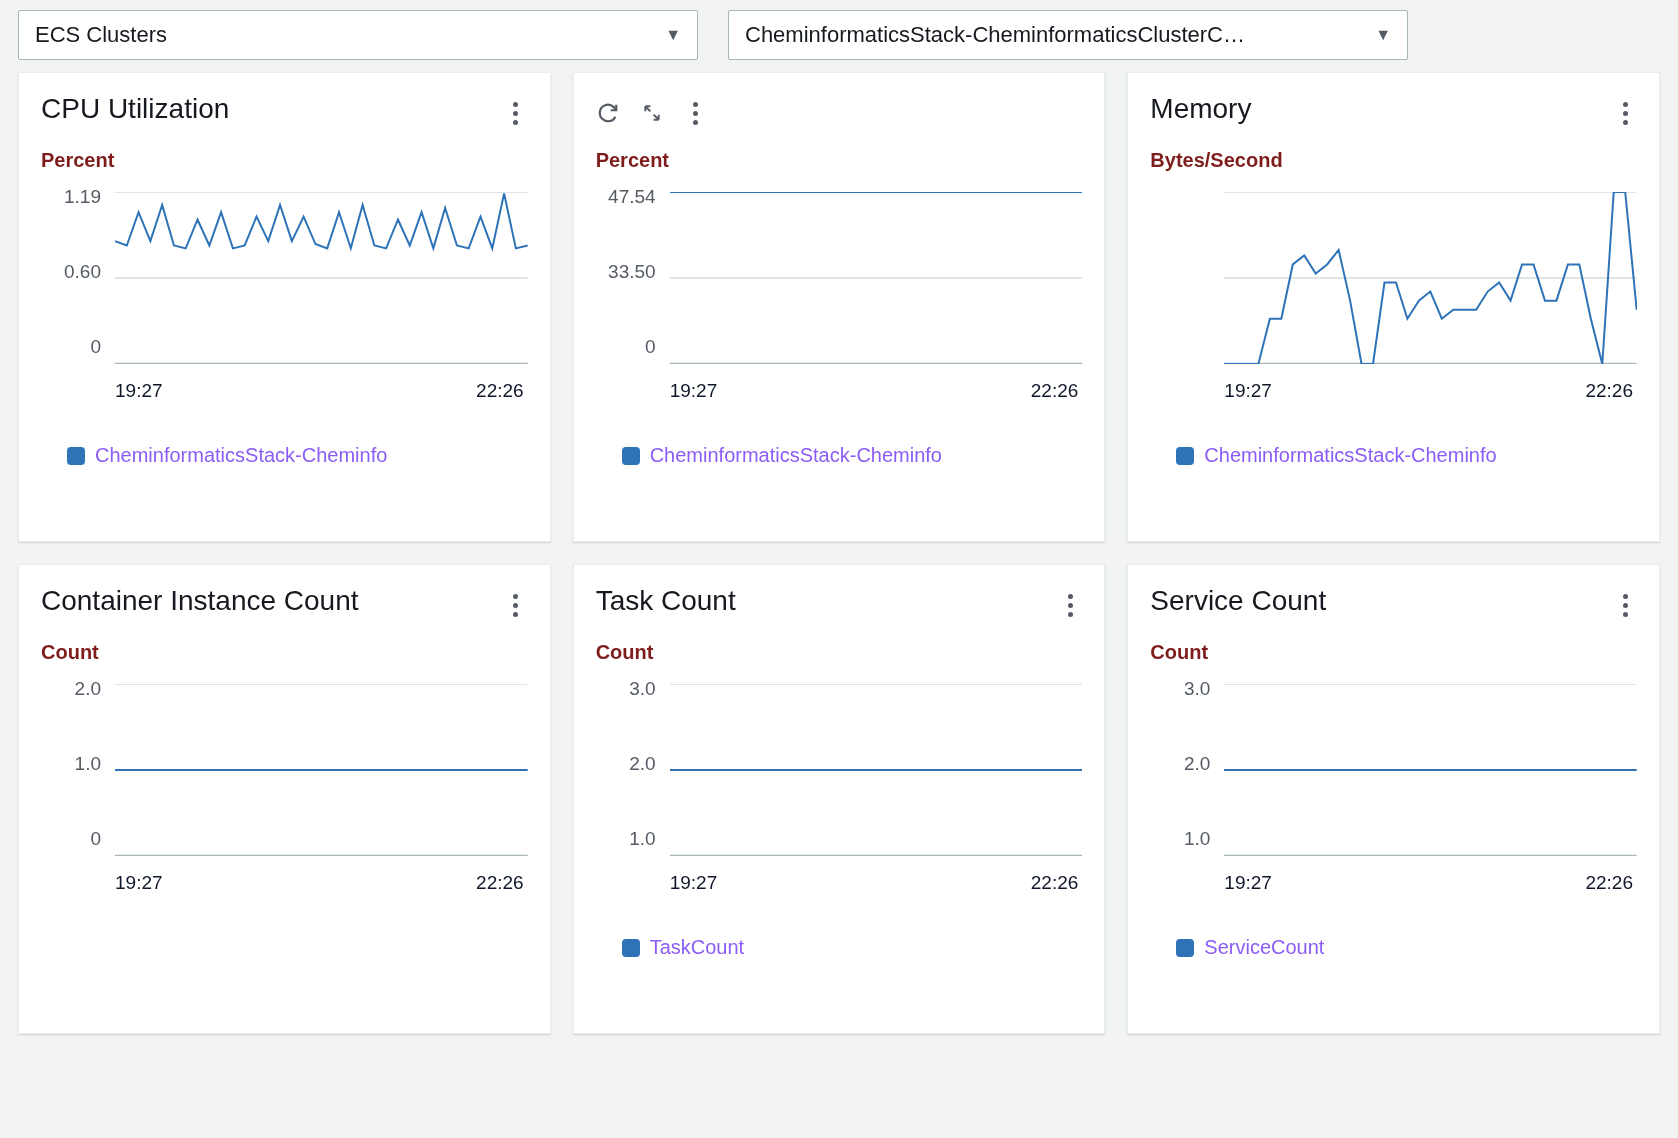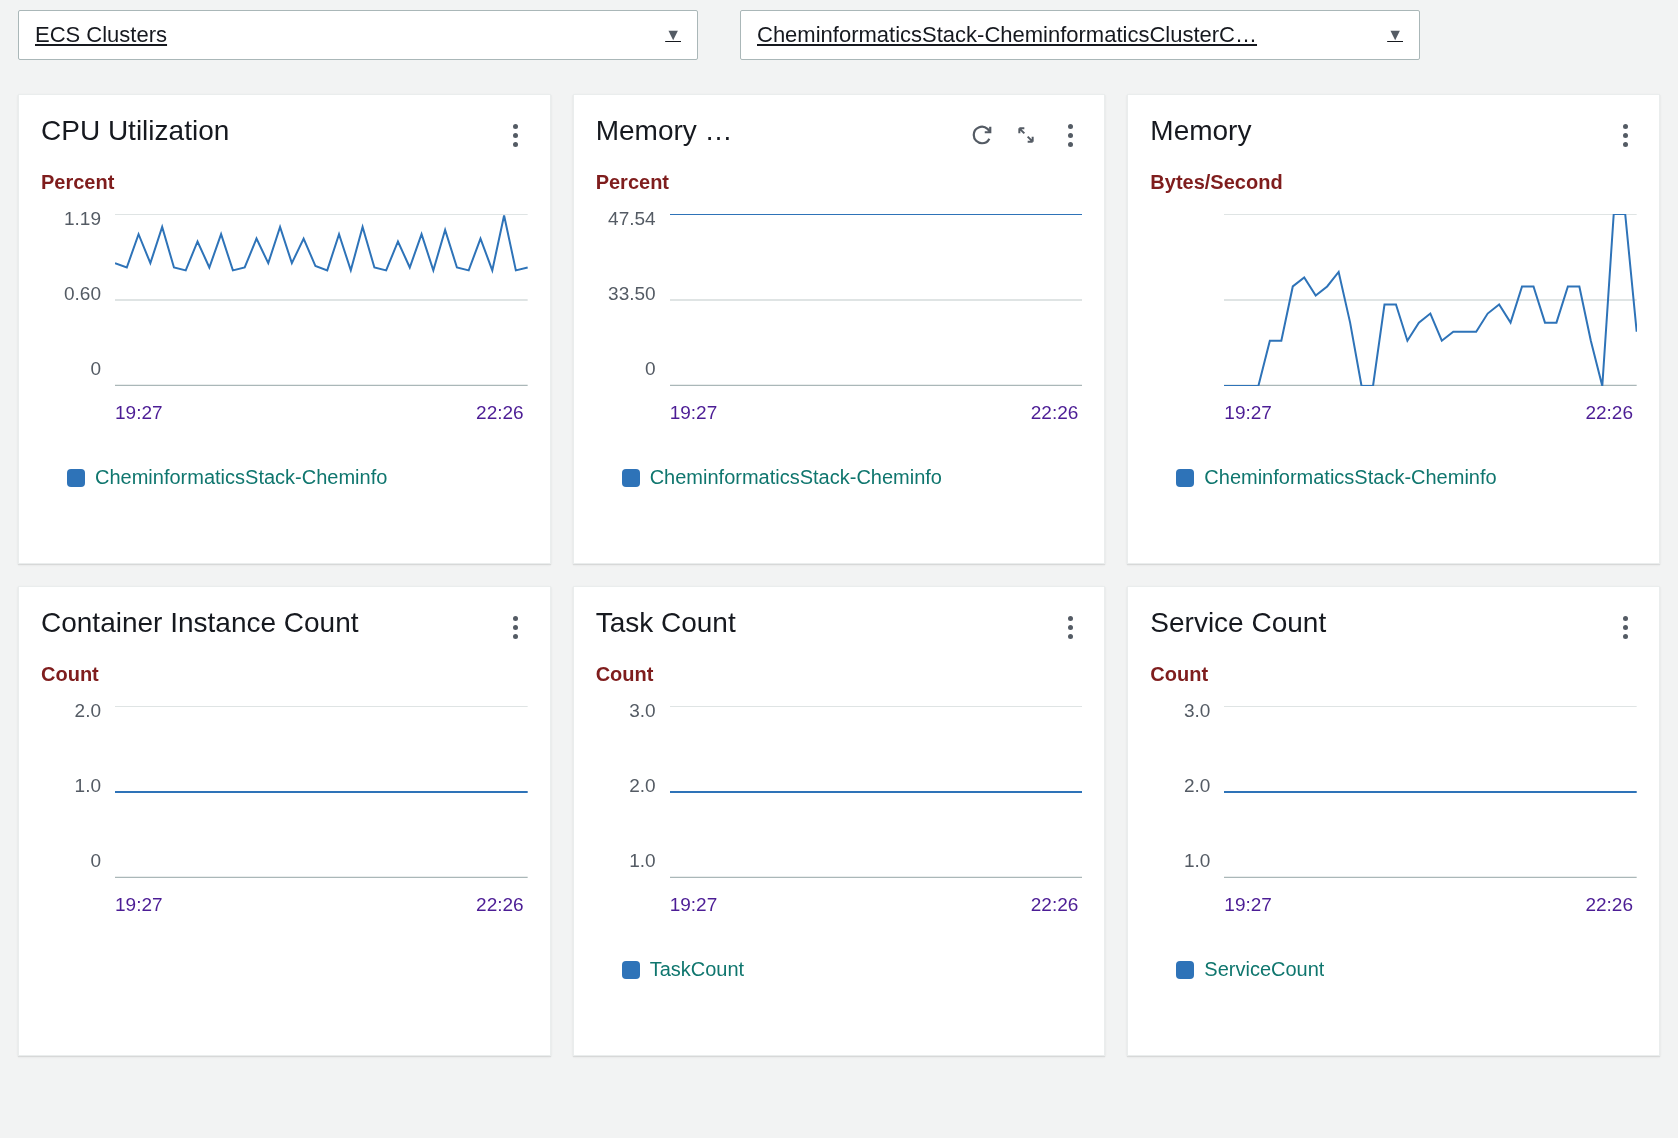--- a/index.html
+++ b/index.html
@@ -5,23 +5,22 @@
   * { box-sizing: border-box; margin: 0; padding: 0; }
   body {
     font-family: "Amazon Ember", "Helvetica Neue", Arial, sans-serif;
     background: #f2f3f3;
     padding: 10px 18px;
     color: #16191f;
     width: 1678px;
   }
   .dropdown-row {
     display: flex;
-    gap: 42px;
-    margin-bottom: 34px;
-    text-decoration: underline;
+    gap: 30px;
+    margin-bottom: 12px;
   }
   .dropdown {
     background: #fff;
     border: 1px solid #aab7b8;
     border-radius: 2px;
     height: 50px;
     width: 680px;
     display: flex;
     align-items: center;
     justify-content: space-between;
@@ -129,33 +128,33 @@
     bottom: 10px;
   }
   .plot svg { width: 100%; height: 100%; display: block; }
   .gridline { stroke: #d5dbdb; stroke-width: 1; }
   .baseline { stroke: #aab7b8; stroke-width: 1.5; }
   .series { stroke: #2e73b8; stroke-width: 2; fill: none; }
   .x-labels {
     display: flex;
     justify-content: space-between;
     font-size: 19px;
-    color: #4c1d95;
+    color: #0f172a;
     padding-left: 74px;
     padding-right: 4px;
     margin-top: 4px;
     margin-bottom: 42px;
     gap: 28px;
   }
   .legend {
     display: flex;
     align-items: center;
     gap: 10px;
     font-size: 20px;
-    color: #0f766e;
+    color: #8b5cf6;
     padding-left: 26px;
     white-space: nowrap;
     overflow: hidden;
   }
   .legend-text {
     overflow: hidden;
     white-space: nowrap;
   }
   .swatch {
     width: 18px;
@@ -213,21 +212,20 @@
         <span>19:27</span>
         <span>22:26</span>
       </div>
       <div class="legend">
         <div class="swatch"></div>
         <span class="legend-text">CheminformaticsStack-Cheminfo</span>
       </div>
     </div>
     <div class="card">
       <div class="card-header">
-        <div class="card-title">Memory …</div>
         <div class="card-actions">
           <div class="icon-btn">
             <svg viewBox="0 0 24 24" width="22" height="22" fill="none" stroke="currentColor" stroke-width="2.4">
               <path d="M21 3v6h-6"></path>
               <path d="M3 12a9 9 0 0 1 15-6.7L21 9"></path>
               <path d="M3 12a9 9 0 0 0 9 9 9 9 0 0 0 8-5"></path>
             </svg>
           </div>
           <div class="icon-btn">
             <svg viewBox="0 0 24 24" width="20" height="20" fill="none" stroke="currentColor" stroke-width="2.4">

